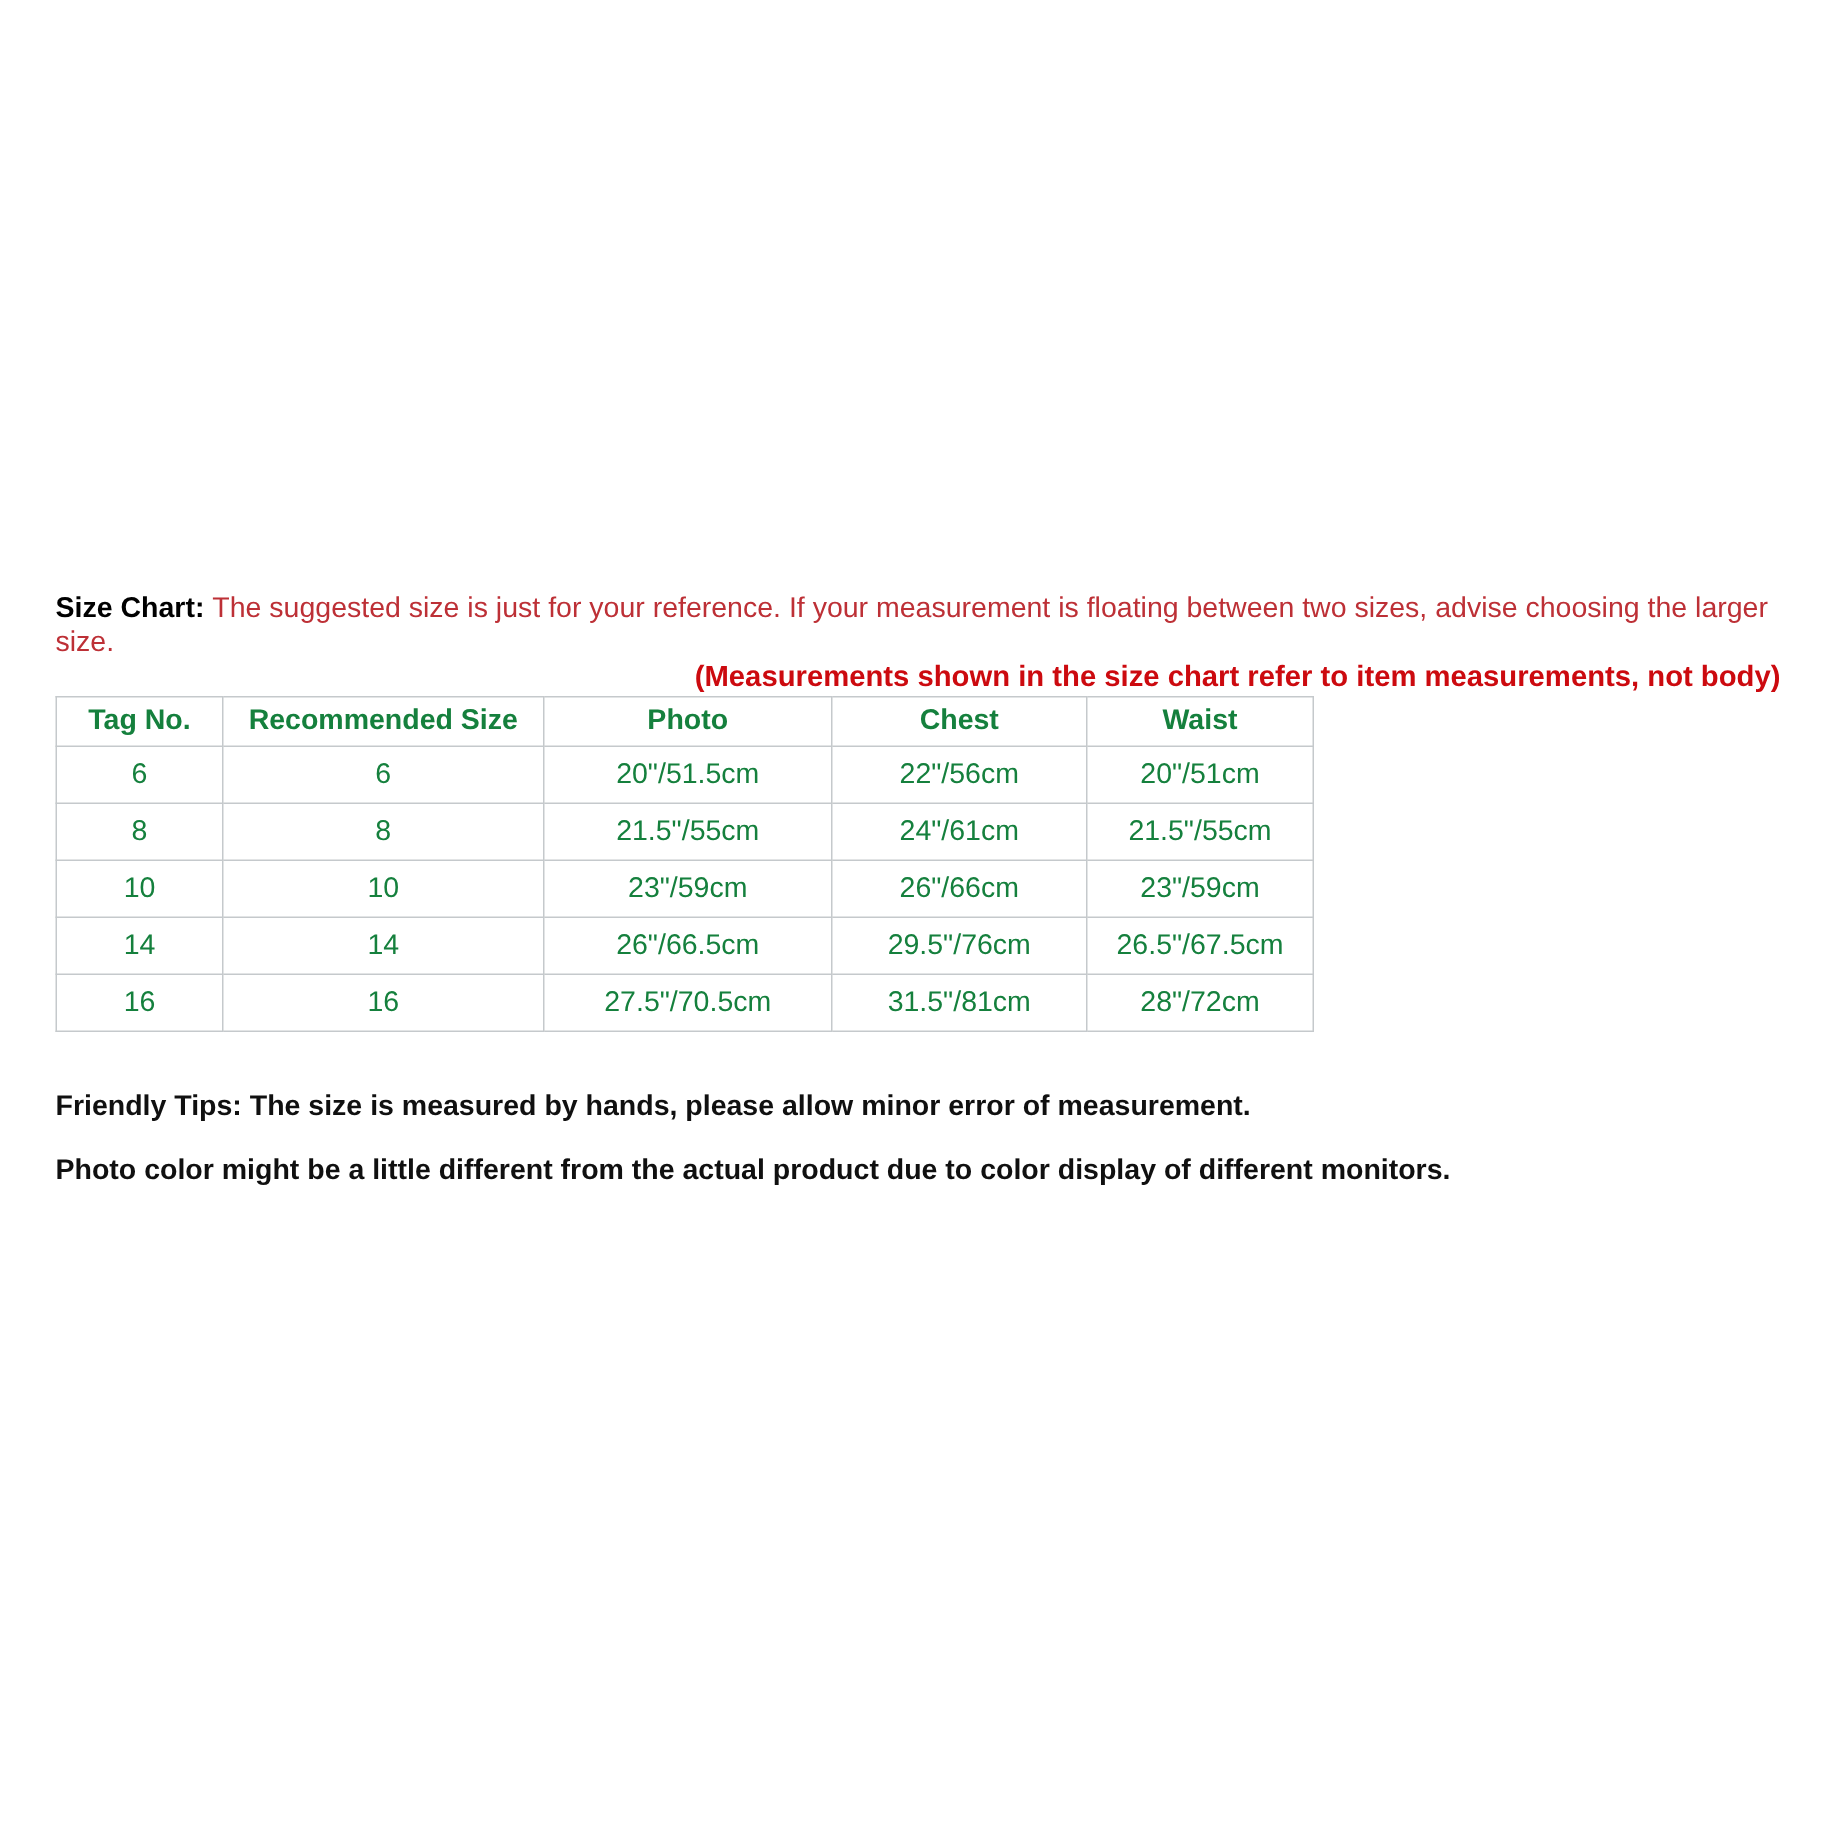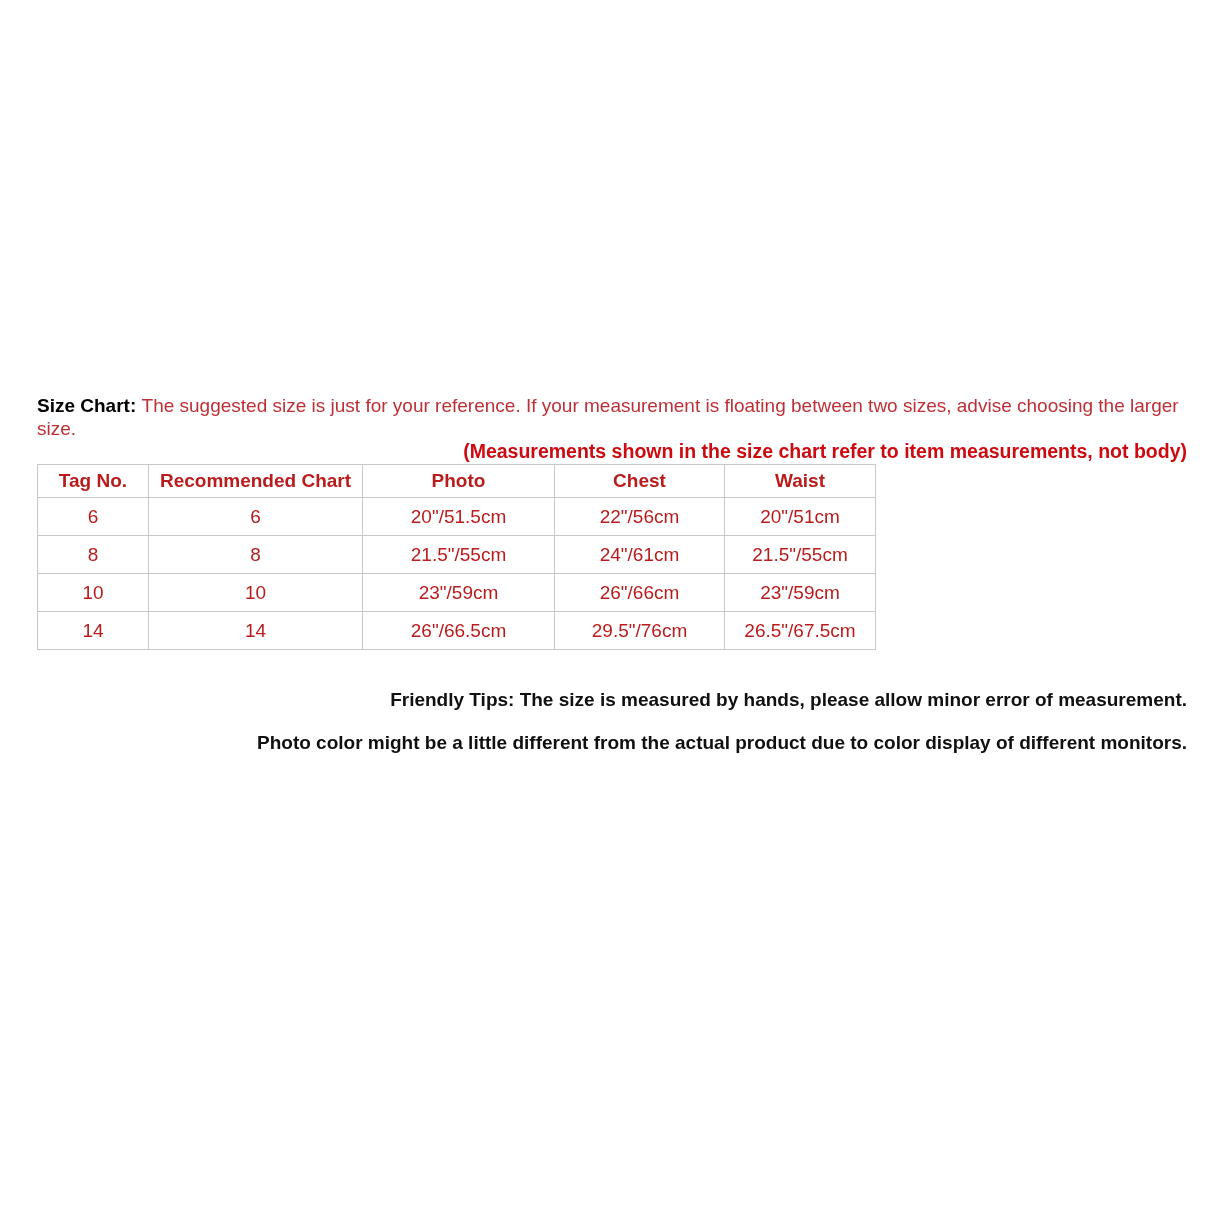--- a/index.html
+++ b/index.html
@@ -46,41 +46,40 @@
     border-collapse: collapse;
     table-layout: fixed;
     width: 838px;
     margin-top: 1px;
   }
   table.size-table th,
   table.size-table td {
     border: 1px solid var(--table-border);
     text-align: center;
     vertical-align: middle;
-    color: #b91c1c;
+    color: #15803d;
     background: #ffffff;
     overflow: hidden;
     white-space: nowrap;
   }
   table.size-table th {
     height: 33px;
     font-size: 19px;
     font-weight: bold;
   }
   table.size-table td {
     height: 38px;
     font-size: 19px;
     font-weight: normal;
   }
   .tips p {
     font-size: 19px;
     line-height: 23px;
     font-weight: bold;
     color: #101010;
-    text-align: right;
   }
   .tip-1 { margin-top: 38px; }
   .tip-2 { margin-top: 20px; }
 </style>
 </head>
 <body>
 
 <div class="content">
 
   <p class="intro"><span class="label">Size Chart</span><span class="label">: </span><span class="desc">The suggested size is just for your reference. If your measurement is floating between two sizes, advise choosing the larger size.</span></p>
@@ -91,21 +90,21 @@
     <colgroup>
       <col style="width:111px">
       <col style="width:214px">
       <col style="width:192px">
       <col style="width:170px">
       <col style="width:151px">
     </colgroup>
     <thead>
       <tr>
         <th>Tag No.</th>
-        <th>Recommended Chart</th>
+        <th>Recommended Size</th>
         <th>Photo</th>
         <th>Chest</th>
         <th>Waist</th>
       </tr>
     </thead>
     <tbody>
       <tr>
         <td>6</td>
         <td>6</td>
         <td>20"/51.5cm</td>
@@ -126,20 +125,27 @@
         <td>26"/66cm</td>
         <td>23"/59cm</td>
       </tr>
       <tr>
         <td>14</td>
         <td>14</td>
         <td>26"/66.5cm</td>
         <td>29.5"/76cm</td>
         <td>26.5"/67.5cm</td>
       </tr>
+      <tr>
+        <td>16</td>
+        <td>16</td>
+        <td>27.5"/70.5cm</td>
+        <td>31.5"/81cm</td>
+        <td>28"/72cm</td>
+      </tr>
     </tbody>
   </table>
 
   <div class="tips">
     <p class="tip-1">Friendly Tips: The size is measured by hands, please allow minor error of measurement.</p>
     <p class="tip-2">Photo color might be a little different from the actual product due to color display of different monitors.</p>
   </div>
 
 </div>
 

